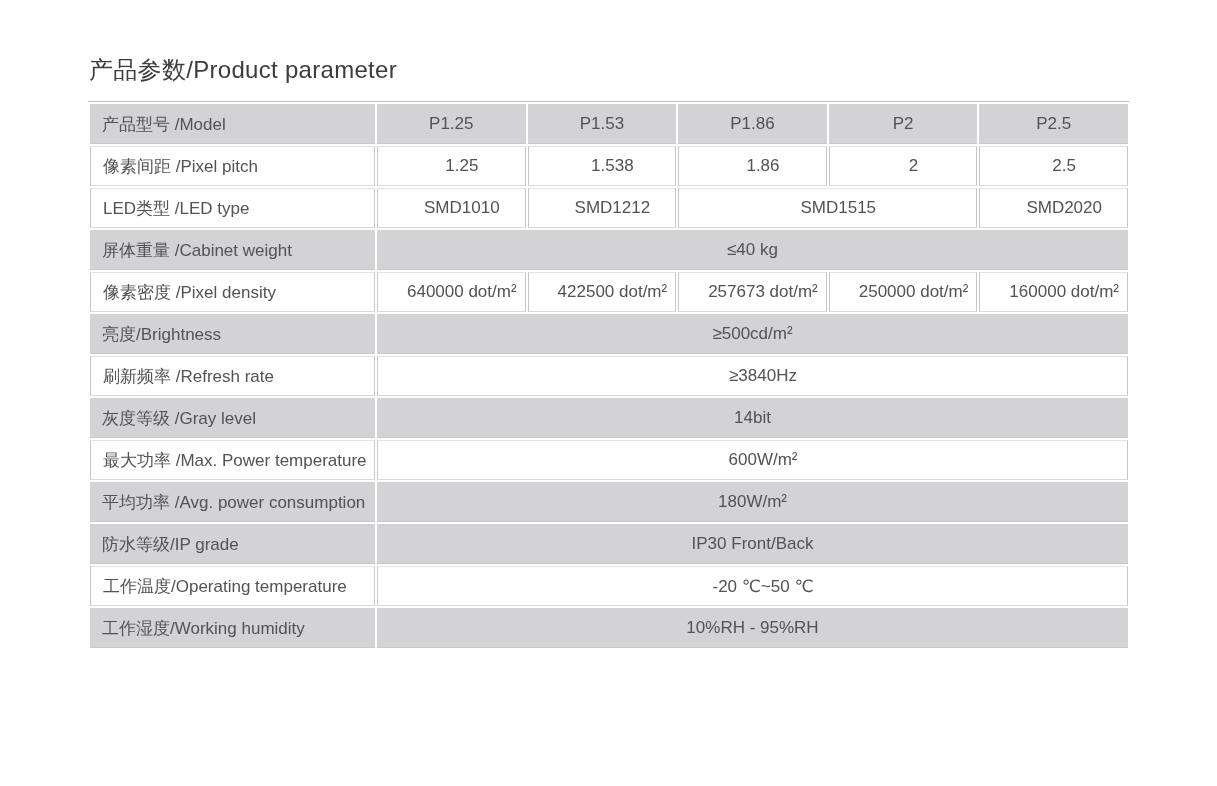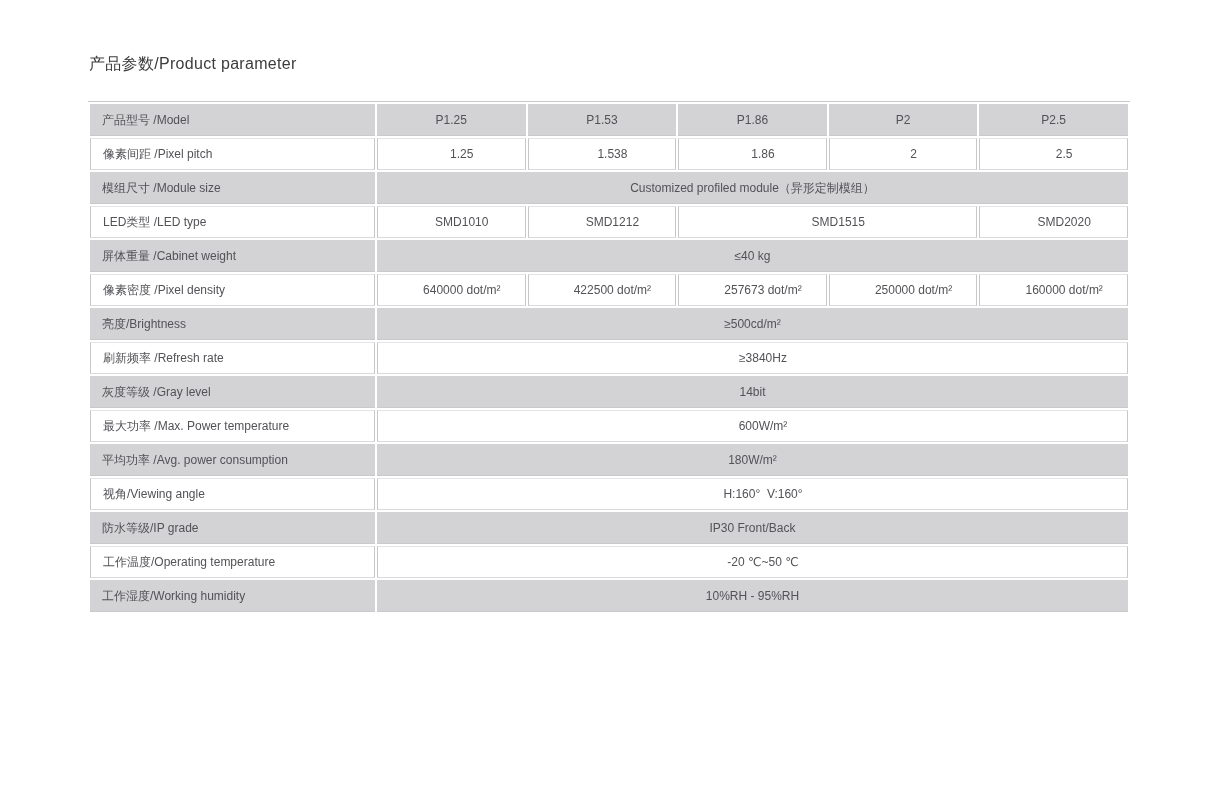--- a/index.html
+++ b/index.html
@@ -12,38 +12,38 @@
     position: relative;
     width: 1217px;
     height: 786px;
     background: #ffffff;
     overflow: hidden;
   }
   .page-title {
     position: absolute;
     left: 89px;
     top: 54px;
-    font-size: 16px;
+    font-size: 24px;
     font-weight: 500;
     color: #3c3c3e;
     letter-spacing: 0.3px;
   }
   table.spec-table {
     position: absolute;
     left: 88px;
     top: 101px;
     width: 1042px;
     border-collapse: separate;
     border-spacing: 2px;
     table-layout: fixed;
     border-top: 1px solid #c8c8ca;
   }
   table.spec-table td {
-    height: 32px;
-    font-size: 12px;
+    height: 40px;
+    font-size: 17px;
     color: #525257;
     text-align: center;
     vertical-align: middle;
     padding: 0 4px;
     white-space: nowrap;
     overflow: hidden;
     box-sizing: border-box;
   }
   table.spec-table td.label {
     text-align: left;
@@ -84,24 +84,20 @@
           <td>P2.5</td>
         </tr>
         <tr class="plain">
           <td class="label">像素间距 /Pixel pitch</td>
           <td>1.25</td>
           <td>1.538</td>
           <td>1.86</td>
           <td>2</td>
           <td>2.5</td>
         </tr>
-        <tr class="shaded">
-          <td class="label">模组尺寸 /Module size</td>
-          <td colspan="5">Customized profiled module（异形定制模组）</td>
-        </tr>
         <tr class="plain">
           <td class="label">LED类型 /LED type</td>
           <td>SMD1010</td>
           <td>SMD1212</td>
           <td colspan="2">SMD1515</td>
           <td>SMD2020</td>
         </tr>
         <tr class="shaded">
           <td class="label">屏体重量 /Cabinet weight</td>
           <td colspan="5">≤40 kg</td>
@@ -127,24 +123,20 @@
           <td colspan="5">14bit</td>
         </tr>
         <tr class="plain">
           <td class="label">最大功率 /Max. Power temperature</td>
           <td colspan="5">600W/m²</td>
         </tr>
         <tr class="shaded">
           <td class="label">平均功率 /Avg. power consumption</td>
           <td colspan="5">180W/m²</td>
         </tr>
-        <tr class="plain">
-          <td class="label">视角/Viewing angle</td>
-          <td colspan="5">H:160°&nbsp;&nbsp;V:160°</td>
-        </tr>
         <tr class="shaded">
           <td class="label">防水等级/IP grade</td>
           <td colspan="5">IP30 Front/Back</td>
         </tr>
         <tr class="plain">
           <td class="label">工作温度/Operating temperature</td>
           <td colspan="5">-20 ℃~50 ℃</td>
         </tr>
         <tr class="shaded">
           <td class="label">工作湿度/Working humidity</td>

